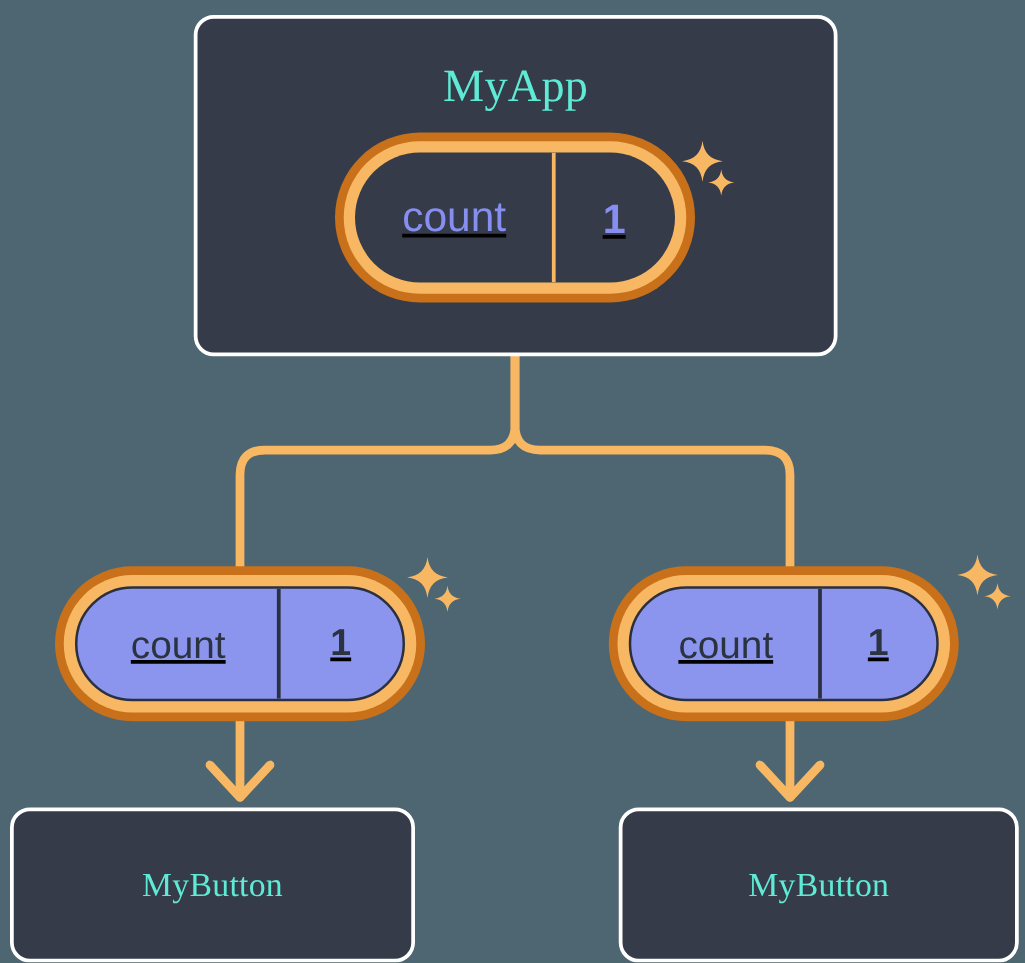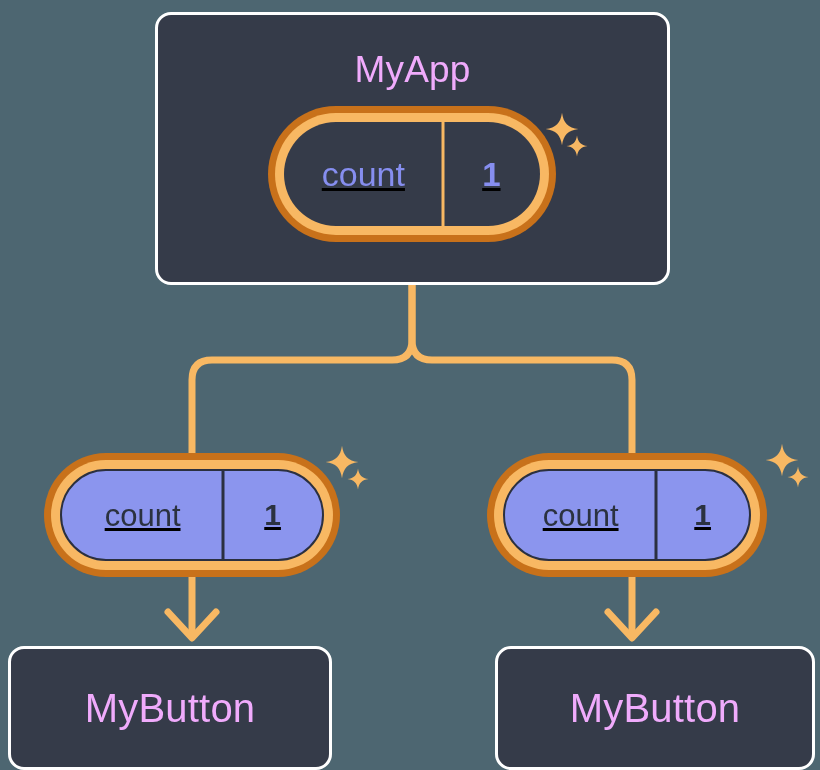--- a/index.html
+++ b/index.html
@@ -36,26 +36,27 @@
     z-index: 3;
     box-sizing: border-box;
     background: #353b49;
     border: 3px solid #ffffff;
     border-radius: 16px;
     display: flex;
     flex-direction: column;
     align-items: center;
   }
   .comp-title {
-    color: #f0abfc;
+    color: #5eead4;
     font-size: 37px;
     font-weight: 400;
     letter-spacing: 0.2px;
     line-height: 1;
     white-space: nowrap;
+    font-family: Liberation Serif, serif;
   }
 
   #box-myapp {
     left: 155px;
     top: 12px;
     width: 515px;
     height: 273px;
     justify-content: flex-start;
   }
   #box-myapp .comp-title {
@@ -70,21 +71,21 @@
     left: 8px;
     top: 646px;
     width: 324px;
   }
   #box-mybutton-right {
     left: 495px;
     top: 646px;
     width: 320px;
   }
   .box-mybutton .comp-title {
-    font-size: 40px;
+    font-size: 27px;
   }
 
   
   .pill-wrap {
     position: absolute;
     z-index: 4;
     text-decoration: underline;
   }
   .pill {
     position: relative;

